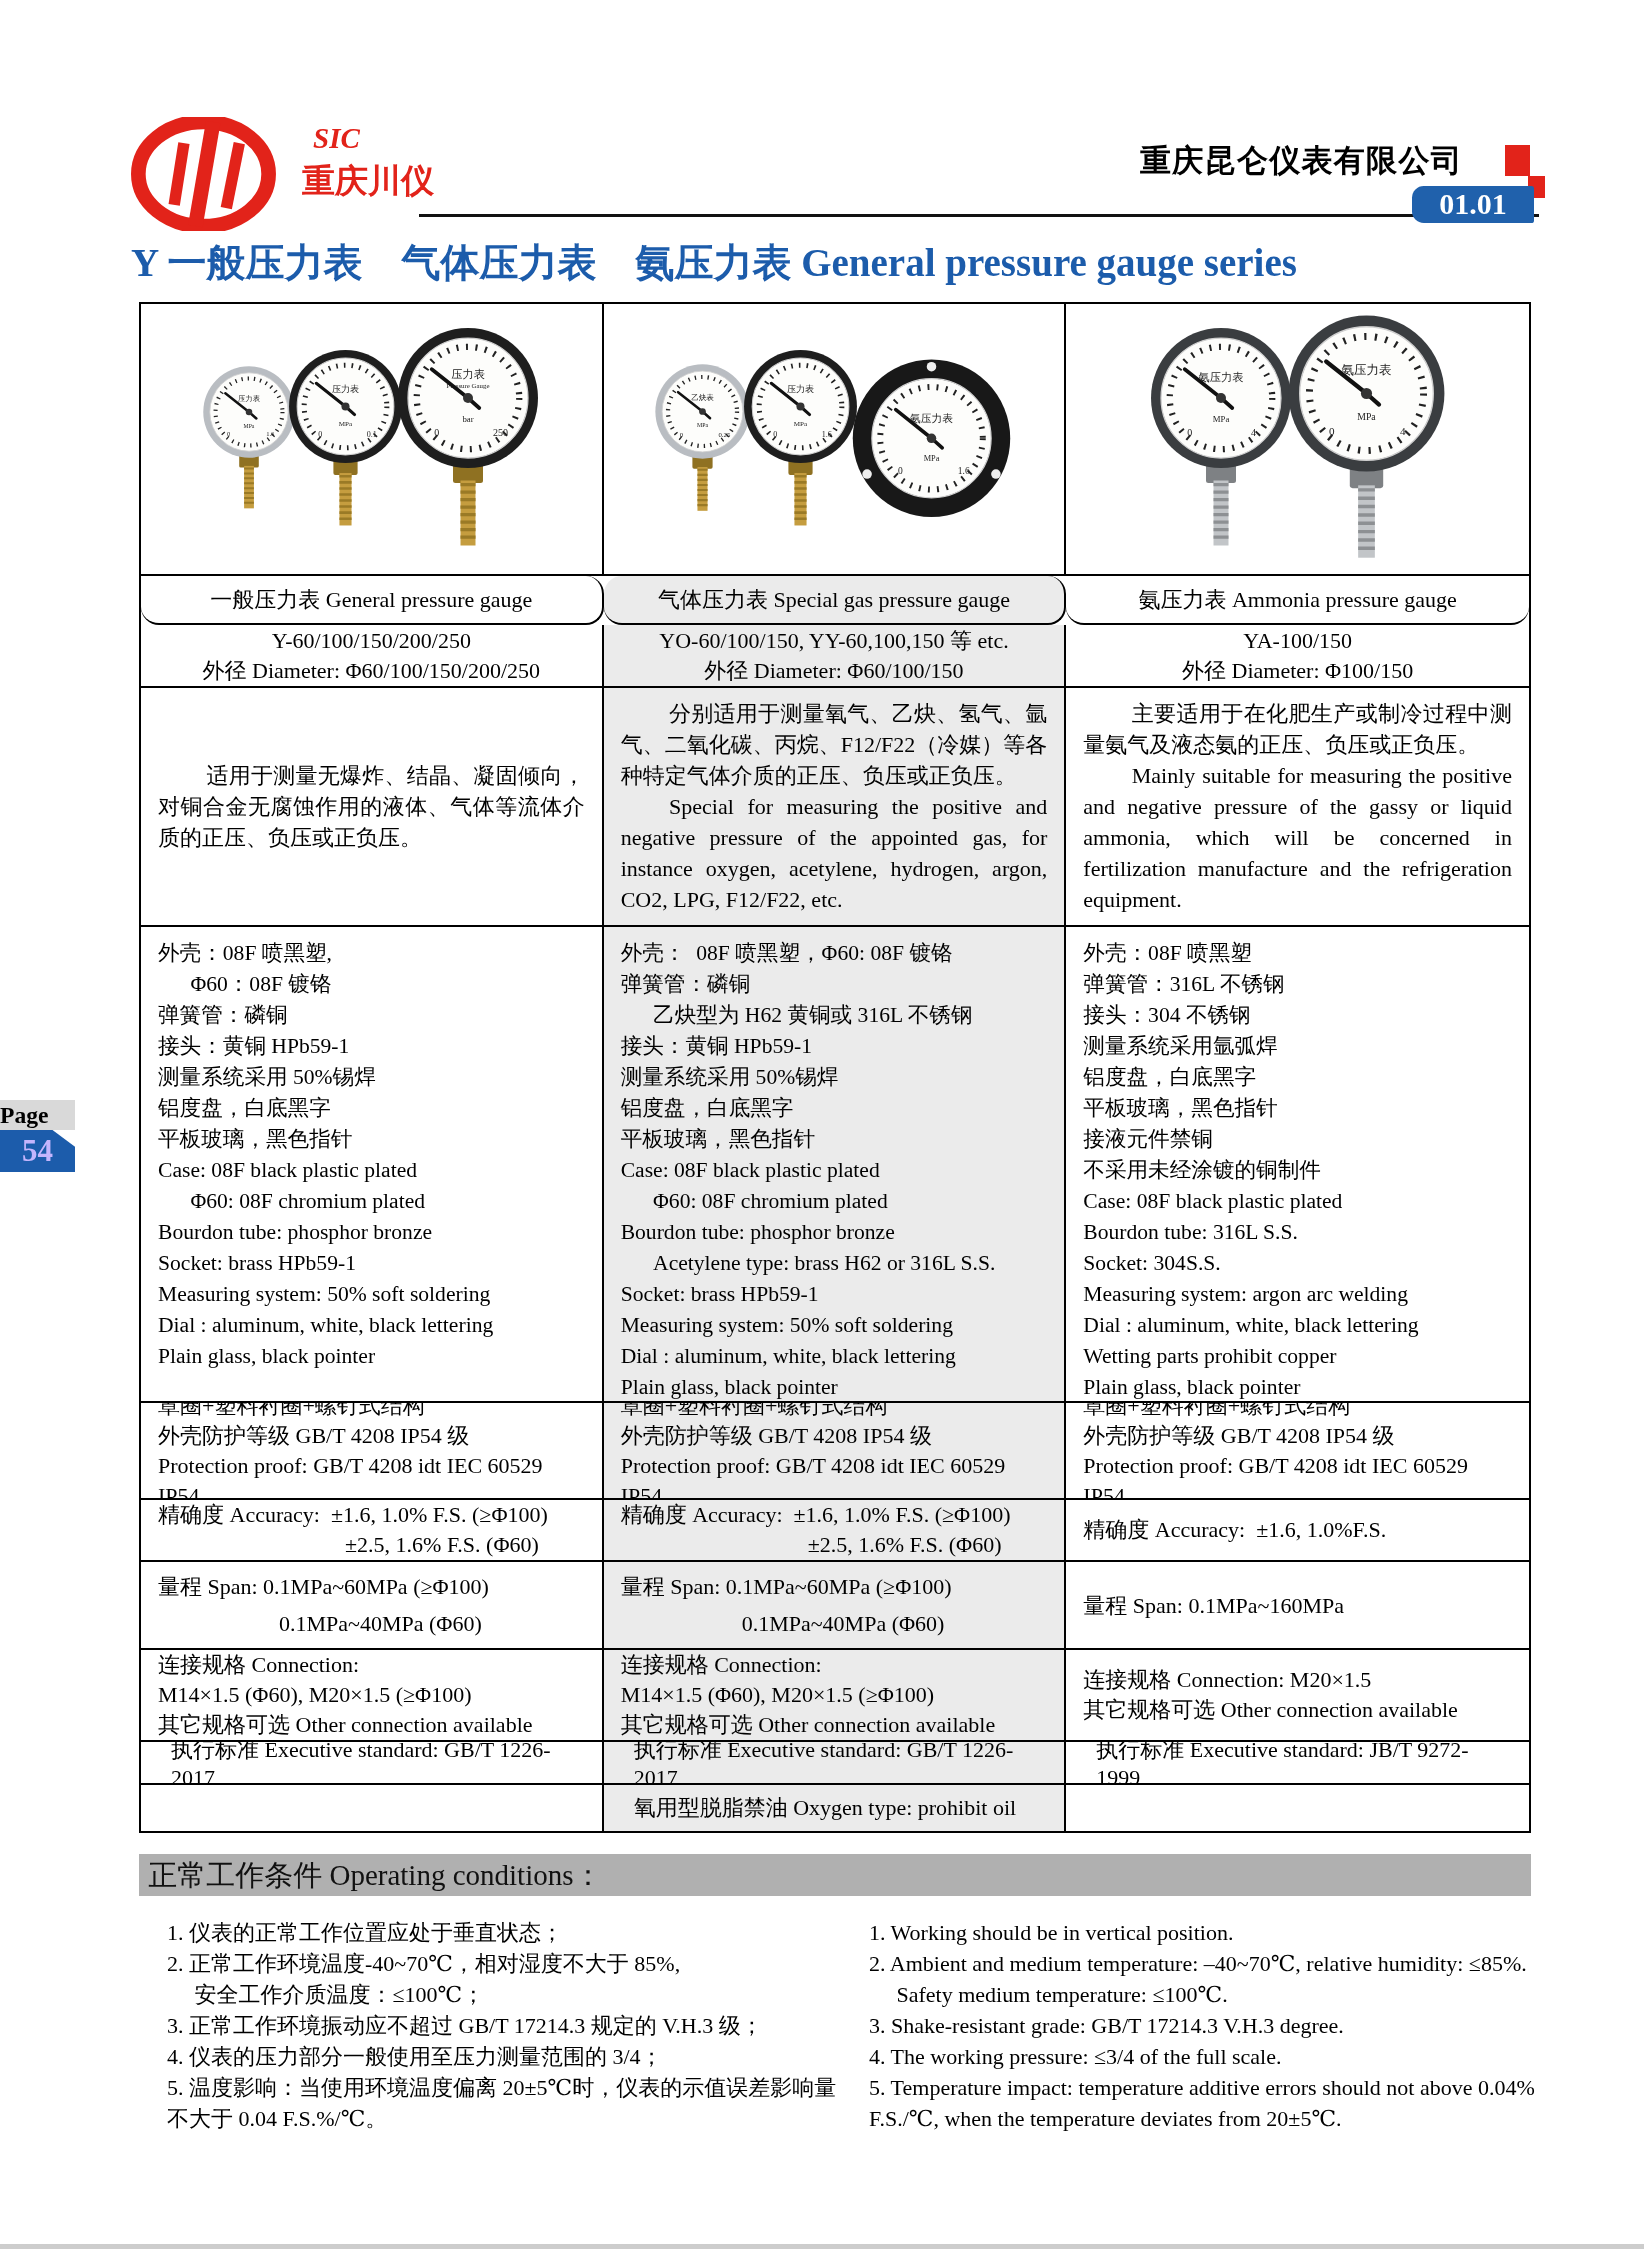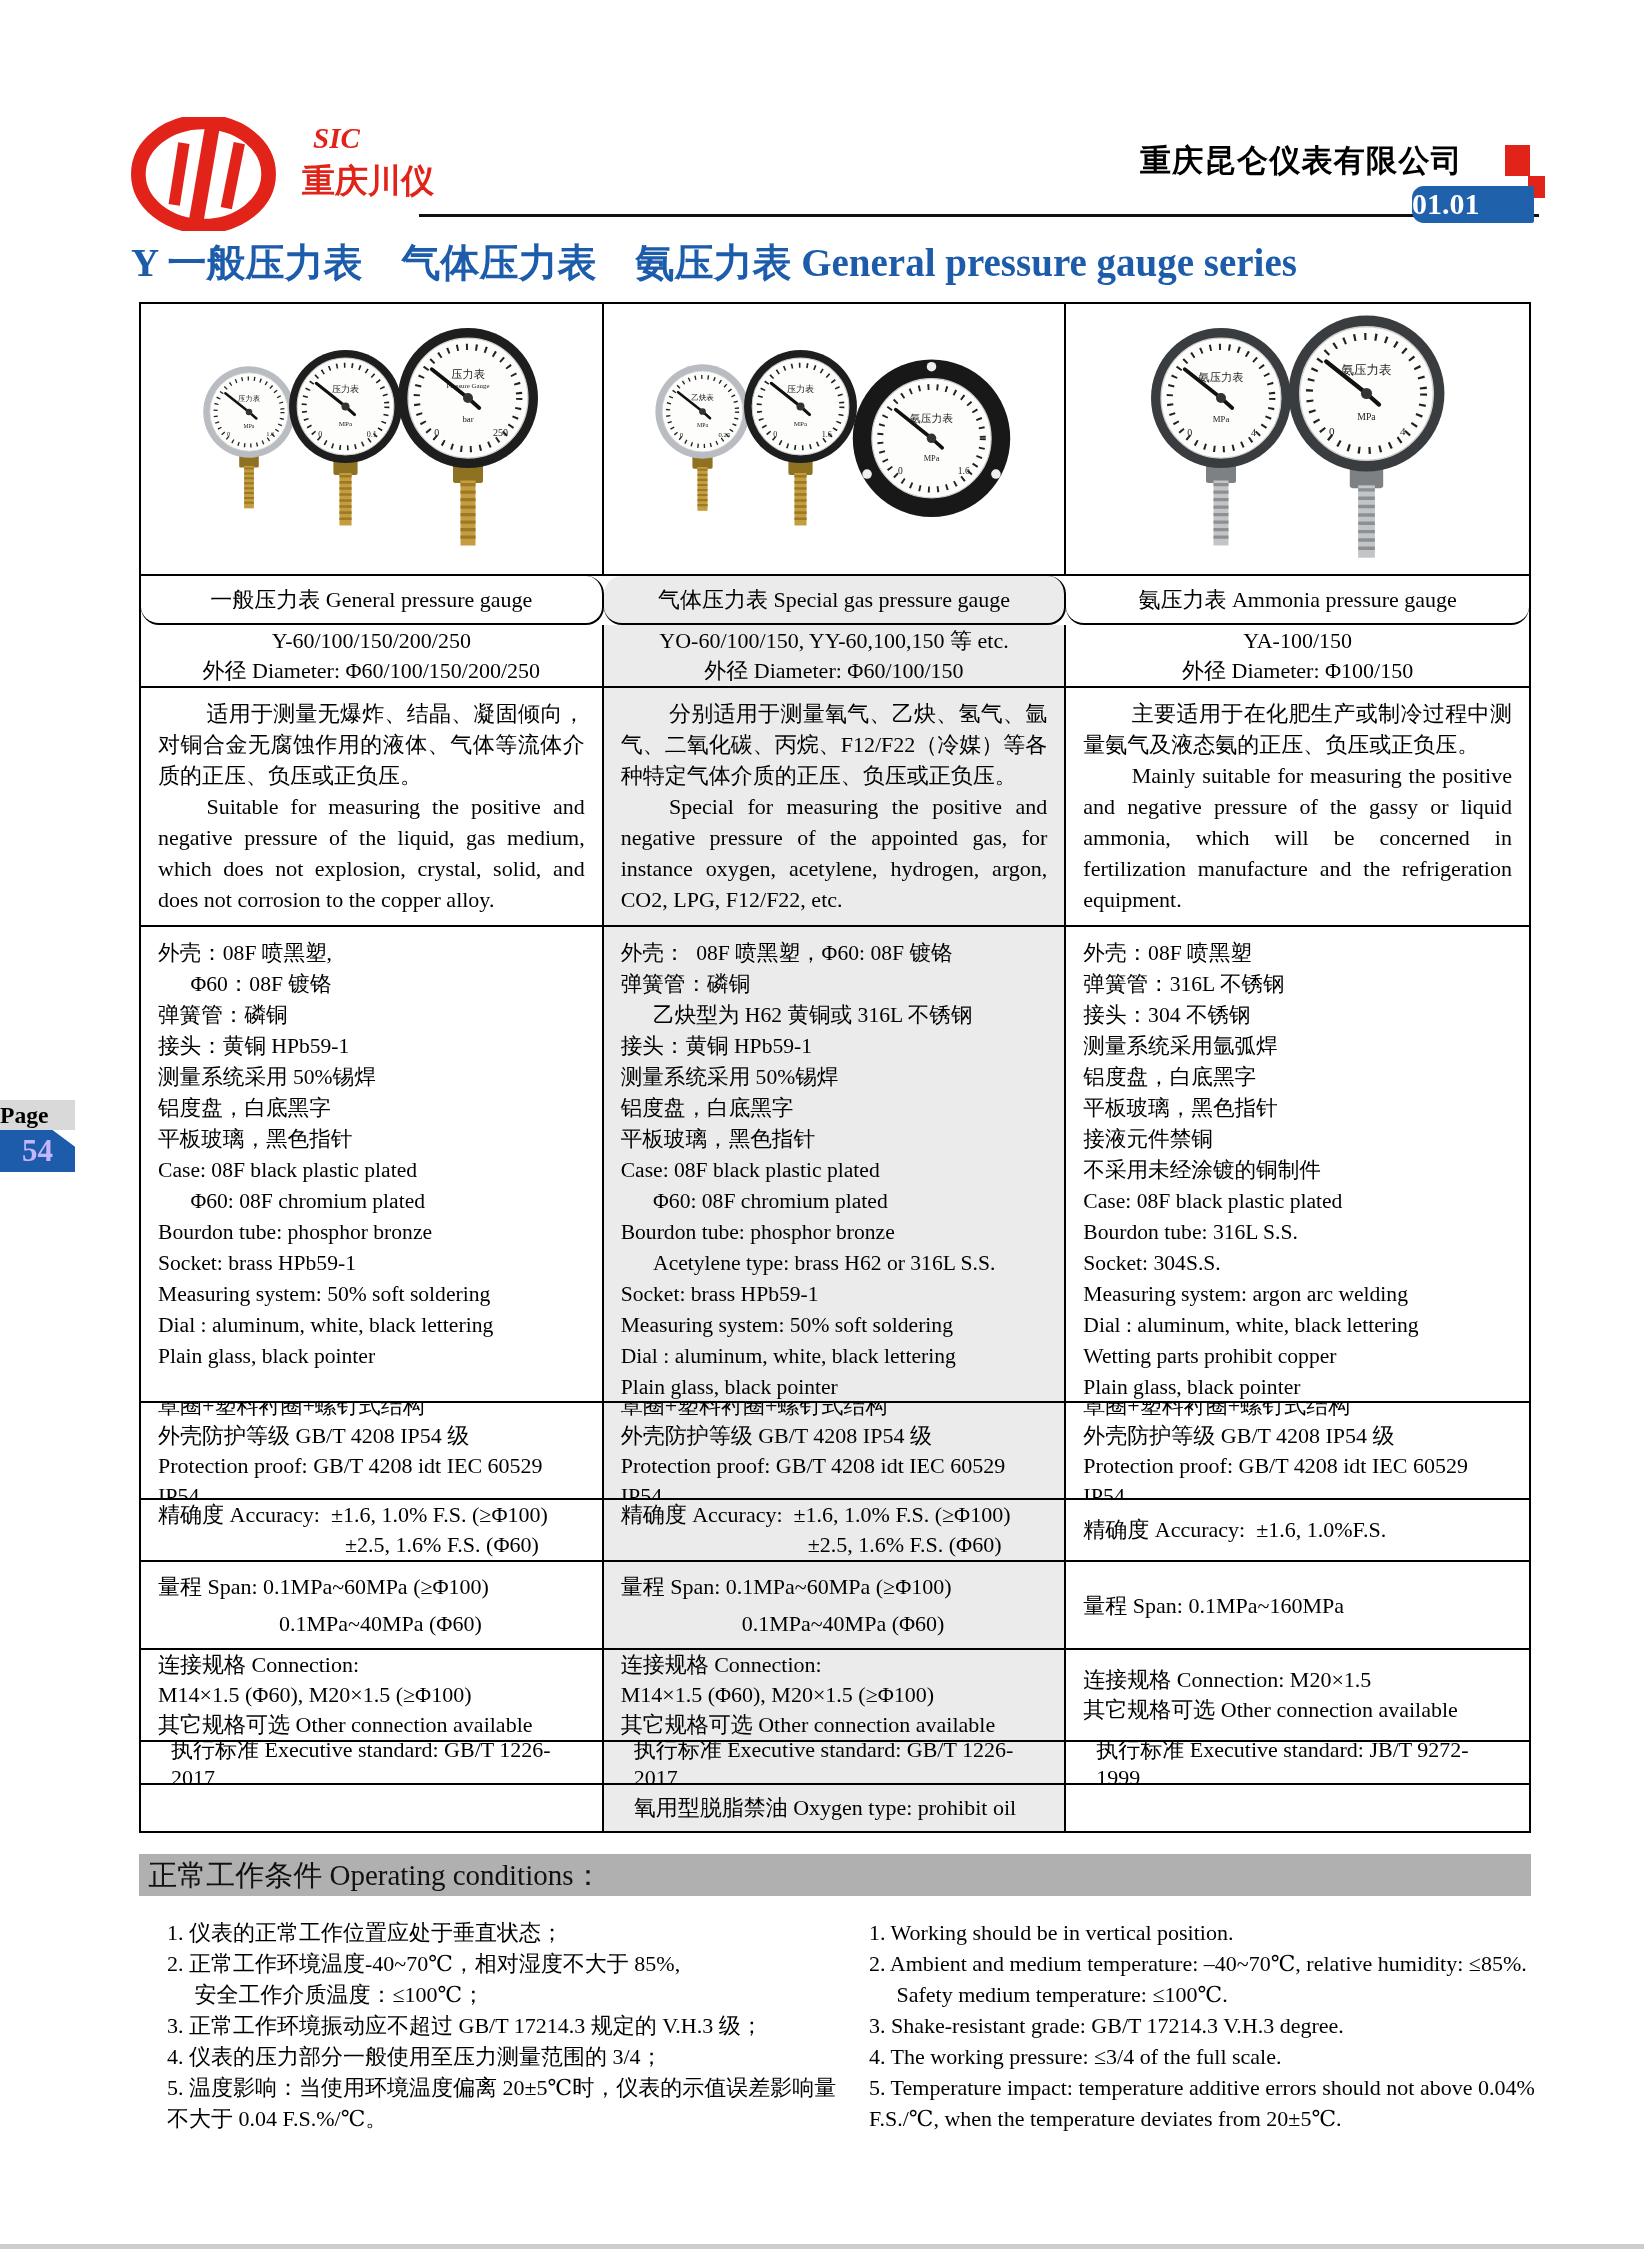--- a/index.html
+++ b/index.html
@@ -10,21 +10,21 @@
   .logo-sic{position:absolute;left:313px;top:110px;font-size:29px;font-weight:bold;font-style:italic;color:#e2231a;}
   .logo-brand{position:absolute;left:302px;top:147px;font-size:33px;font-weight:bold;color:#e2231a;
               font-family:"Liberation Sans","DejaVu Sans",sans-serif;text-align:center;}
   .header-line{position:absolute;left:419px;top:202px;width:1120px;height:3.3px;background:#111;}
   .company{position:absolute;left:1140px;top:128px;font-size:31px;font-weight:bold;letter-spacing:1.3px;
            font-family:"Liberation Sans","DejaVu Sans",sans-serif;}
   .deco-sq1{position:absolute;left:1505px;top:133px;width:25px;height:31px;background:#e2231a;}
   .deco-sq2{position:absolute;left:1528px;top:164px;width:17px;height:22px;background:#e2231a;}
   .doc-code{position:absolute;left:1412px;top:174px;width:122px;height:37px;background:#2061ac;
             border-radius:11.8px 2.6px 2.6px 11.8px;color:#fff;font-size:30px;font-weight:bold;
-            line-height:35px;}
+            text-align:center;line-height:35px;}
   .title{position:absolute;left:131px;top:224px;width:1413px;font-size:39px;font-weight:bold;color:#1c5cab;}
   
   .page-tab{position:absolute;left:0;top:1088px;width:75px;}
   .page-tab .lbl{width:75px;height:30px;background:#d9d9d9;text-align:left;font-size:23.6px;line-height:30px;font-weight:bold;}
   .page-tab .num{width:75px;height:42px;background:#1c5cab;color:#c4b5fd;font-weight:bold;font-size:31px;
                  text-align:center;line-height:41px;clip-path:polygon(0 0,70% 0,100% 40%,100% 100%,0 100%);}
   
   .gauge-table{position:absolute;left:139px;top:290px;width:1392px;display:grid;
                grid-template-columns:repeat(3,1fr);
                grid-template-rows:272px 49px 63px 239px 476px 97px 62px 88px 92px 43px 46px;
@@ -247,21 +247,20 @@
       <div>YO-60/100/150, YY-60,100,150 等 etc.</div>
       <div>外径 Diameter:  Φ60/100/150</div>
     </div>
     <div class="cell c-model last-col">
       <div>YA-100/150</div>
       <div>外径 Diameter:  Φ100/150</div>
     </div>
 
     <div class="cell c-desc">
       <p class="para">适用于测量无爆炸、结晶、凝固倾向，对铜合金无腐蚀作用的液体、气体等流体介质的正压、负压或正负压。</p>
-      <p class="para">Suitable for measuring the positive and negative pressure of the liquid, gas medium, which  does not explosion, crystal, solid, and does not corrosion to the copper alloy.</p>
     </div>
     <div class="cell c-desc gray">
       <p class="para">分别适用于测量氧气、乙炔、氢气、氩气、二氧化碳、丙烷、F12/F22（冷媒）等各种特定气体介质的正压、负压或正负压。</p>
       <p class="para">Special for measuring the positive and negative pressure of the appointed gas, for instance oxygen, acetylene, hydrogen, argon, CO2, LPG, F12/F22, etc.</p>
     </div>
     <div class="cell c-desc last-col">
       <p class="para">主要适用于在化肥生产或制冷过程中测量氨气及液态氨的正压、负压或正负压。</p>
       <p class="para">Mainly suitable for measuring the positive and negative pressure of the gassy or liquid ammonia, which will be concerned in fertilization manufacture and the refrigeration equipment.</p>
     </div>
 

